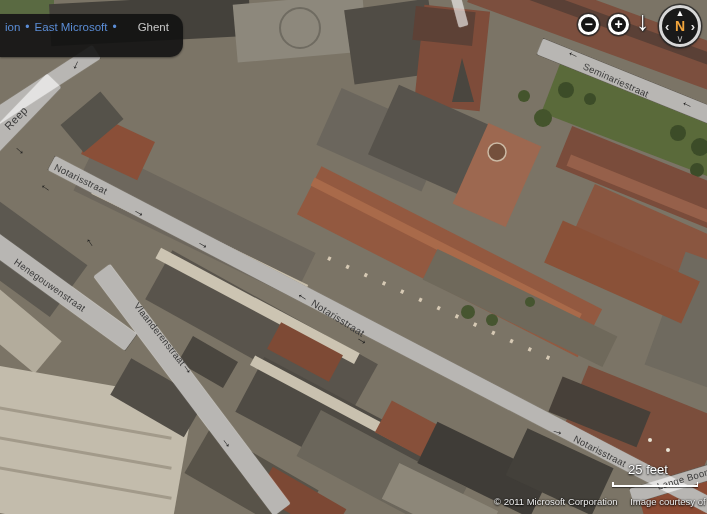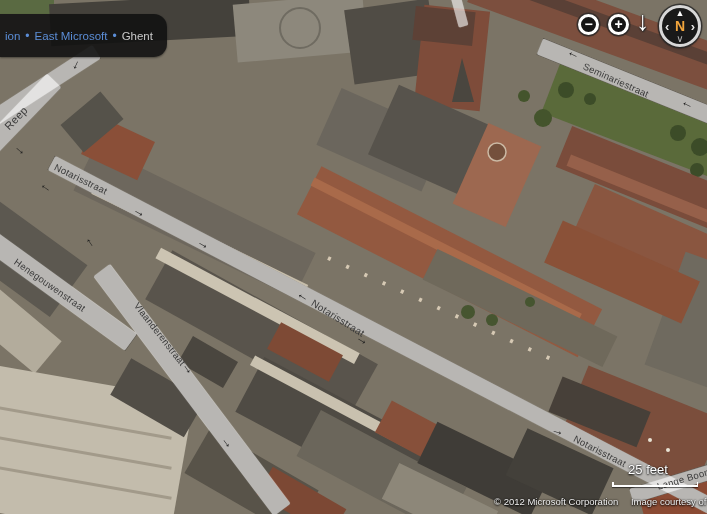--- a/index.html
+++ b/index.html
@@ -16,27 +16,27 @@
   .street-label{
     position:absolute;color:#3a3a3a;white-space:nowrap;letter-spacing:0.3px;
     transform-origin:center;font-size:10px;
   }
   .road-arrow{
     position:absolute;color:#1c1c1c;font-size:13px;font-weight:bold;line-height:1;
     transform-origin:center;
   }
   
   .breadcrumb{
-    position:absolute;left:0;top:14px;height:43px;display:flex;align-items:center;
-    background:rgba(18,18,18,0.9);border-radius:0 13px 13px 0;padding:0 14px 0 5px;
+    position:absolute;left:0;top:14px;height:25px;display:flex;align-items:center;
+    background:rgba(18,18,18,0.9);border-radius:0 13px 13px 0;padding:0 14px 18px 5px;
     font-size:11.5px;white-space:nowrap;box-shadow:0 1px 2px rgba(0,0,0,0.4);
   }
   .crumb-link{color:#5b8dd6;cursor:pointer;}
   .crumb-sep{color:#5b8dd6;margin:0 5px;font-size:12px;}
-  .crumb-current{color:#c8c8c8;}
+  .crumb-current{color:#c8c8c8;margin-left:16px;}
   
   .circle-btn{
     position:absolute;width:15px;height:15px;background:#161616;border:3px solid #fff;
     border-radius:50%;box-shadow:0 0 0 1.5px rgba(40,40,40,0.75),0 1px 2px rgba(0,0,0,0.5);
     color:#fff;font-weight:bold;font-size:14px;line-height:14px;text-align:center;cursor:pointer;
   }
   .tilt-arrow{
     position:absolute;left:636px;top:6px;color:#fff;font-size:27px;font-weight:bold;cursor:pointer;
     text-shadow:0 0 2px #222,0 0 2px #222,1px 1px 1px #333;
   }
@@ -207,17 +207,17 @@
     <span class="c-left">‹</span>
     <span class="c-n">N</span>
     <span class="c-right">›</span>
     <span class="c-down">∨</span>
   </div>
 
   <div class="scale-text">25 feet</div>
   <div class="scale-bar"></div>
 
   <div class="attribution">
-    <span>© 2012 Microsoft Corporation</span>
+    <span>© 2011 Microsoft Corporation</span>
     <span class="credit">Image courtesy of Simmo</span>
   </div>
 
 </div>
 
 </body></html>

